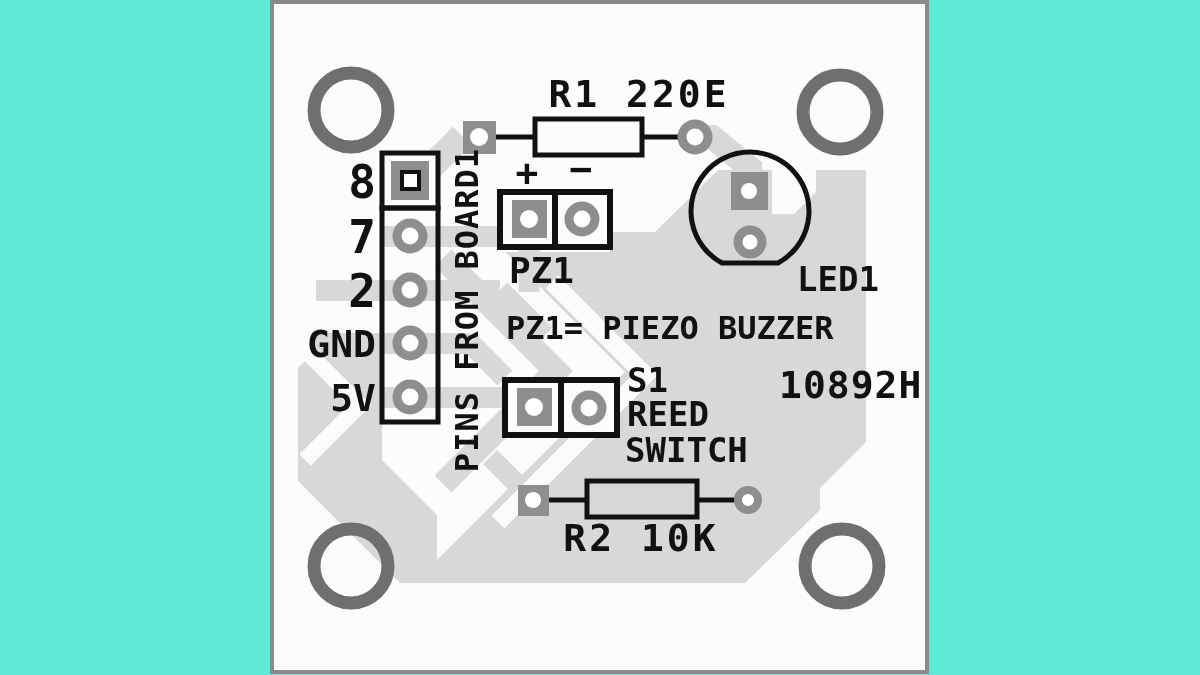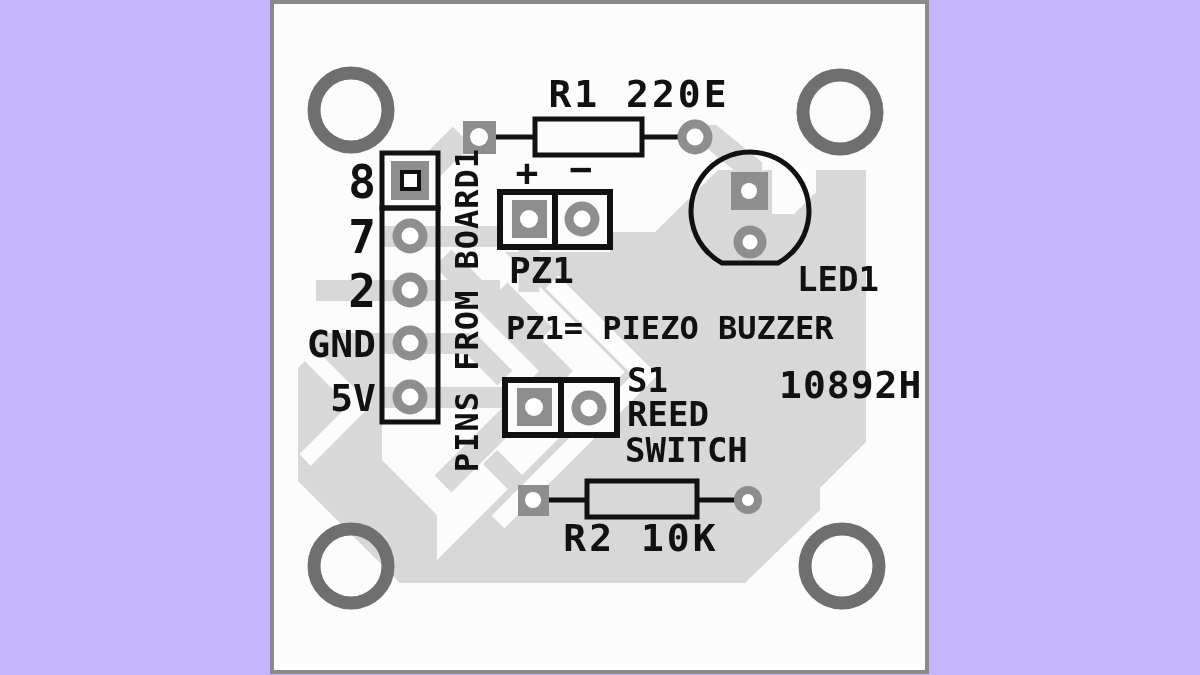--- a/index.html
+++ b/index.html
@@ -1,16 +1,16 @@
 <!DOCTYPE html>
 <html><head>
 <meta charset="utf-8">
 <style>
   html,body{margin:0;padding:0;background:#ffffff;}
-  .stage{position:relative;width:1200px;height:675px;background:#c4b5fd;overflow:hidden;
+  .stage{position:relative;width:1200px;height:675px;background:#5eead4;overflow:hidden;
          font-family:"DejaVu Sans Mono", monospace;}
   svg{position:absolute;left:0;top:0;}
   text{font-family:"DejaVu Sans Mono", monospace;font-weight:bold;fill:#111111;}
   .t-pin{font-size:46px;}
   .t-pin-sm{font-size:38px;}
   .t-comp{font-size:36px;}
   .t-note{font-size:32px;}
   .t-s1{font-size:34px;}
   .t-code{font-size:38px;letter-spacing:1px;}
   .t-rlabel{font-size:38px;letter-spacing:3px;}

